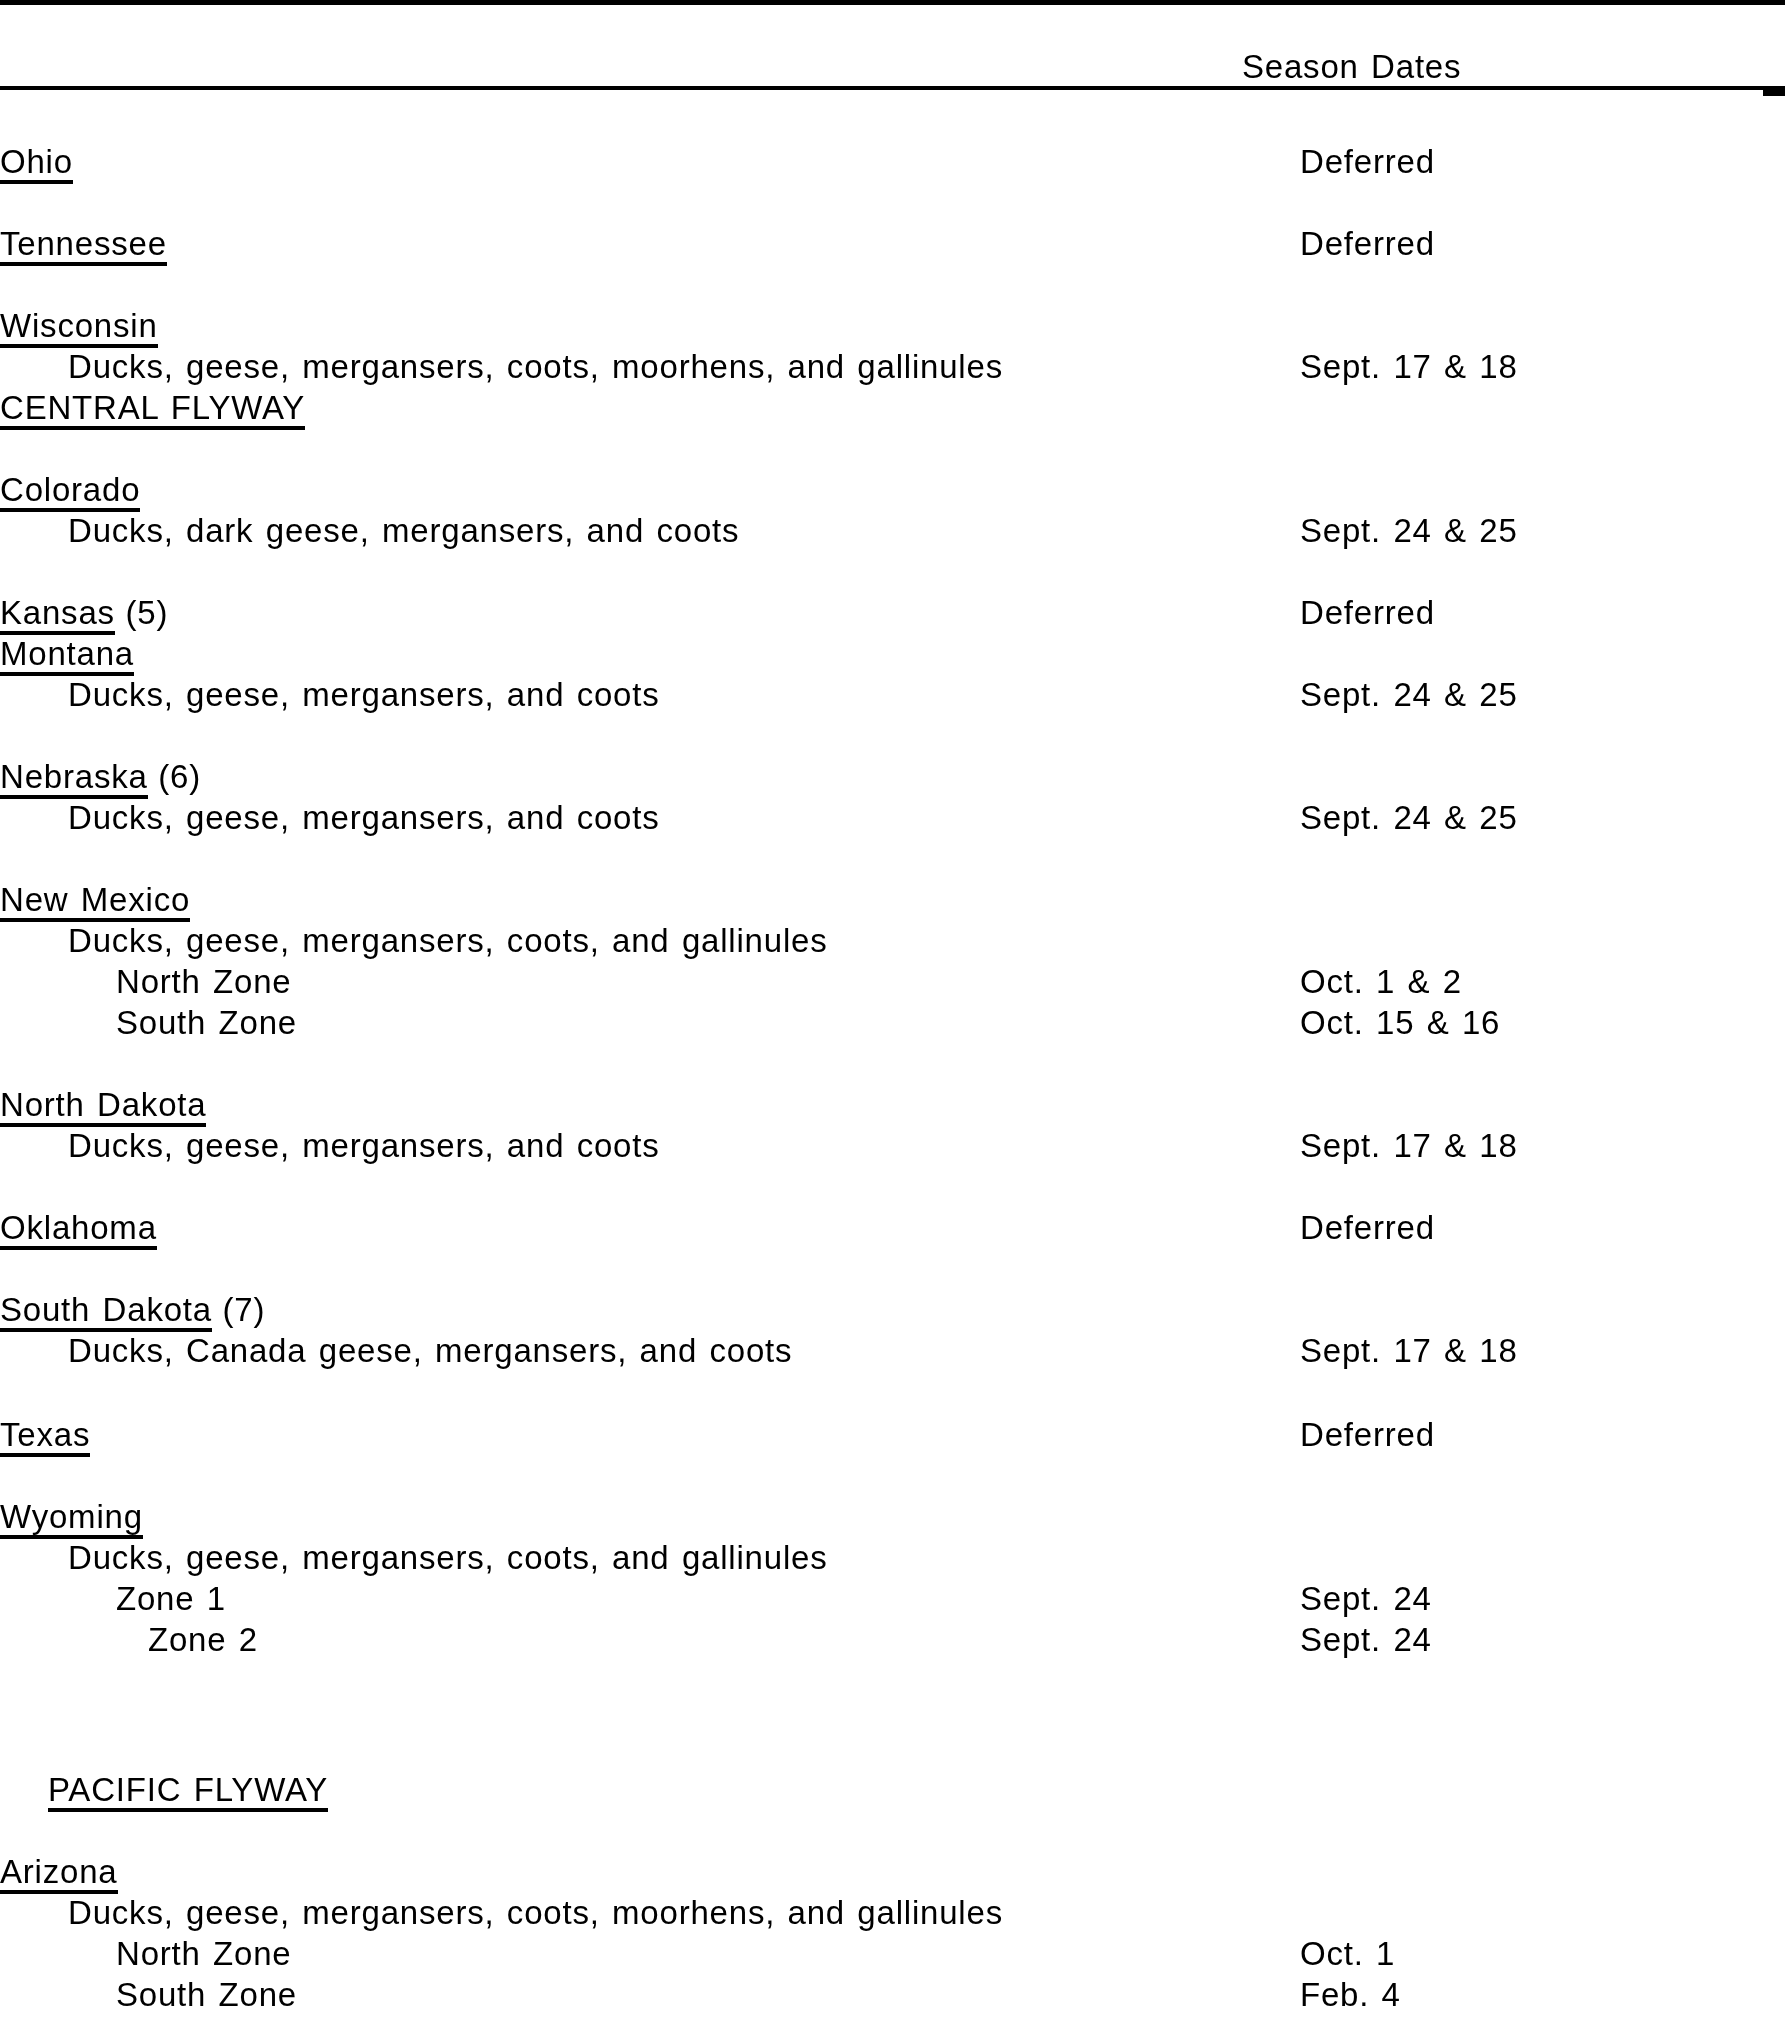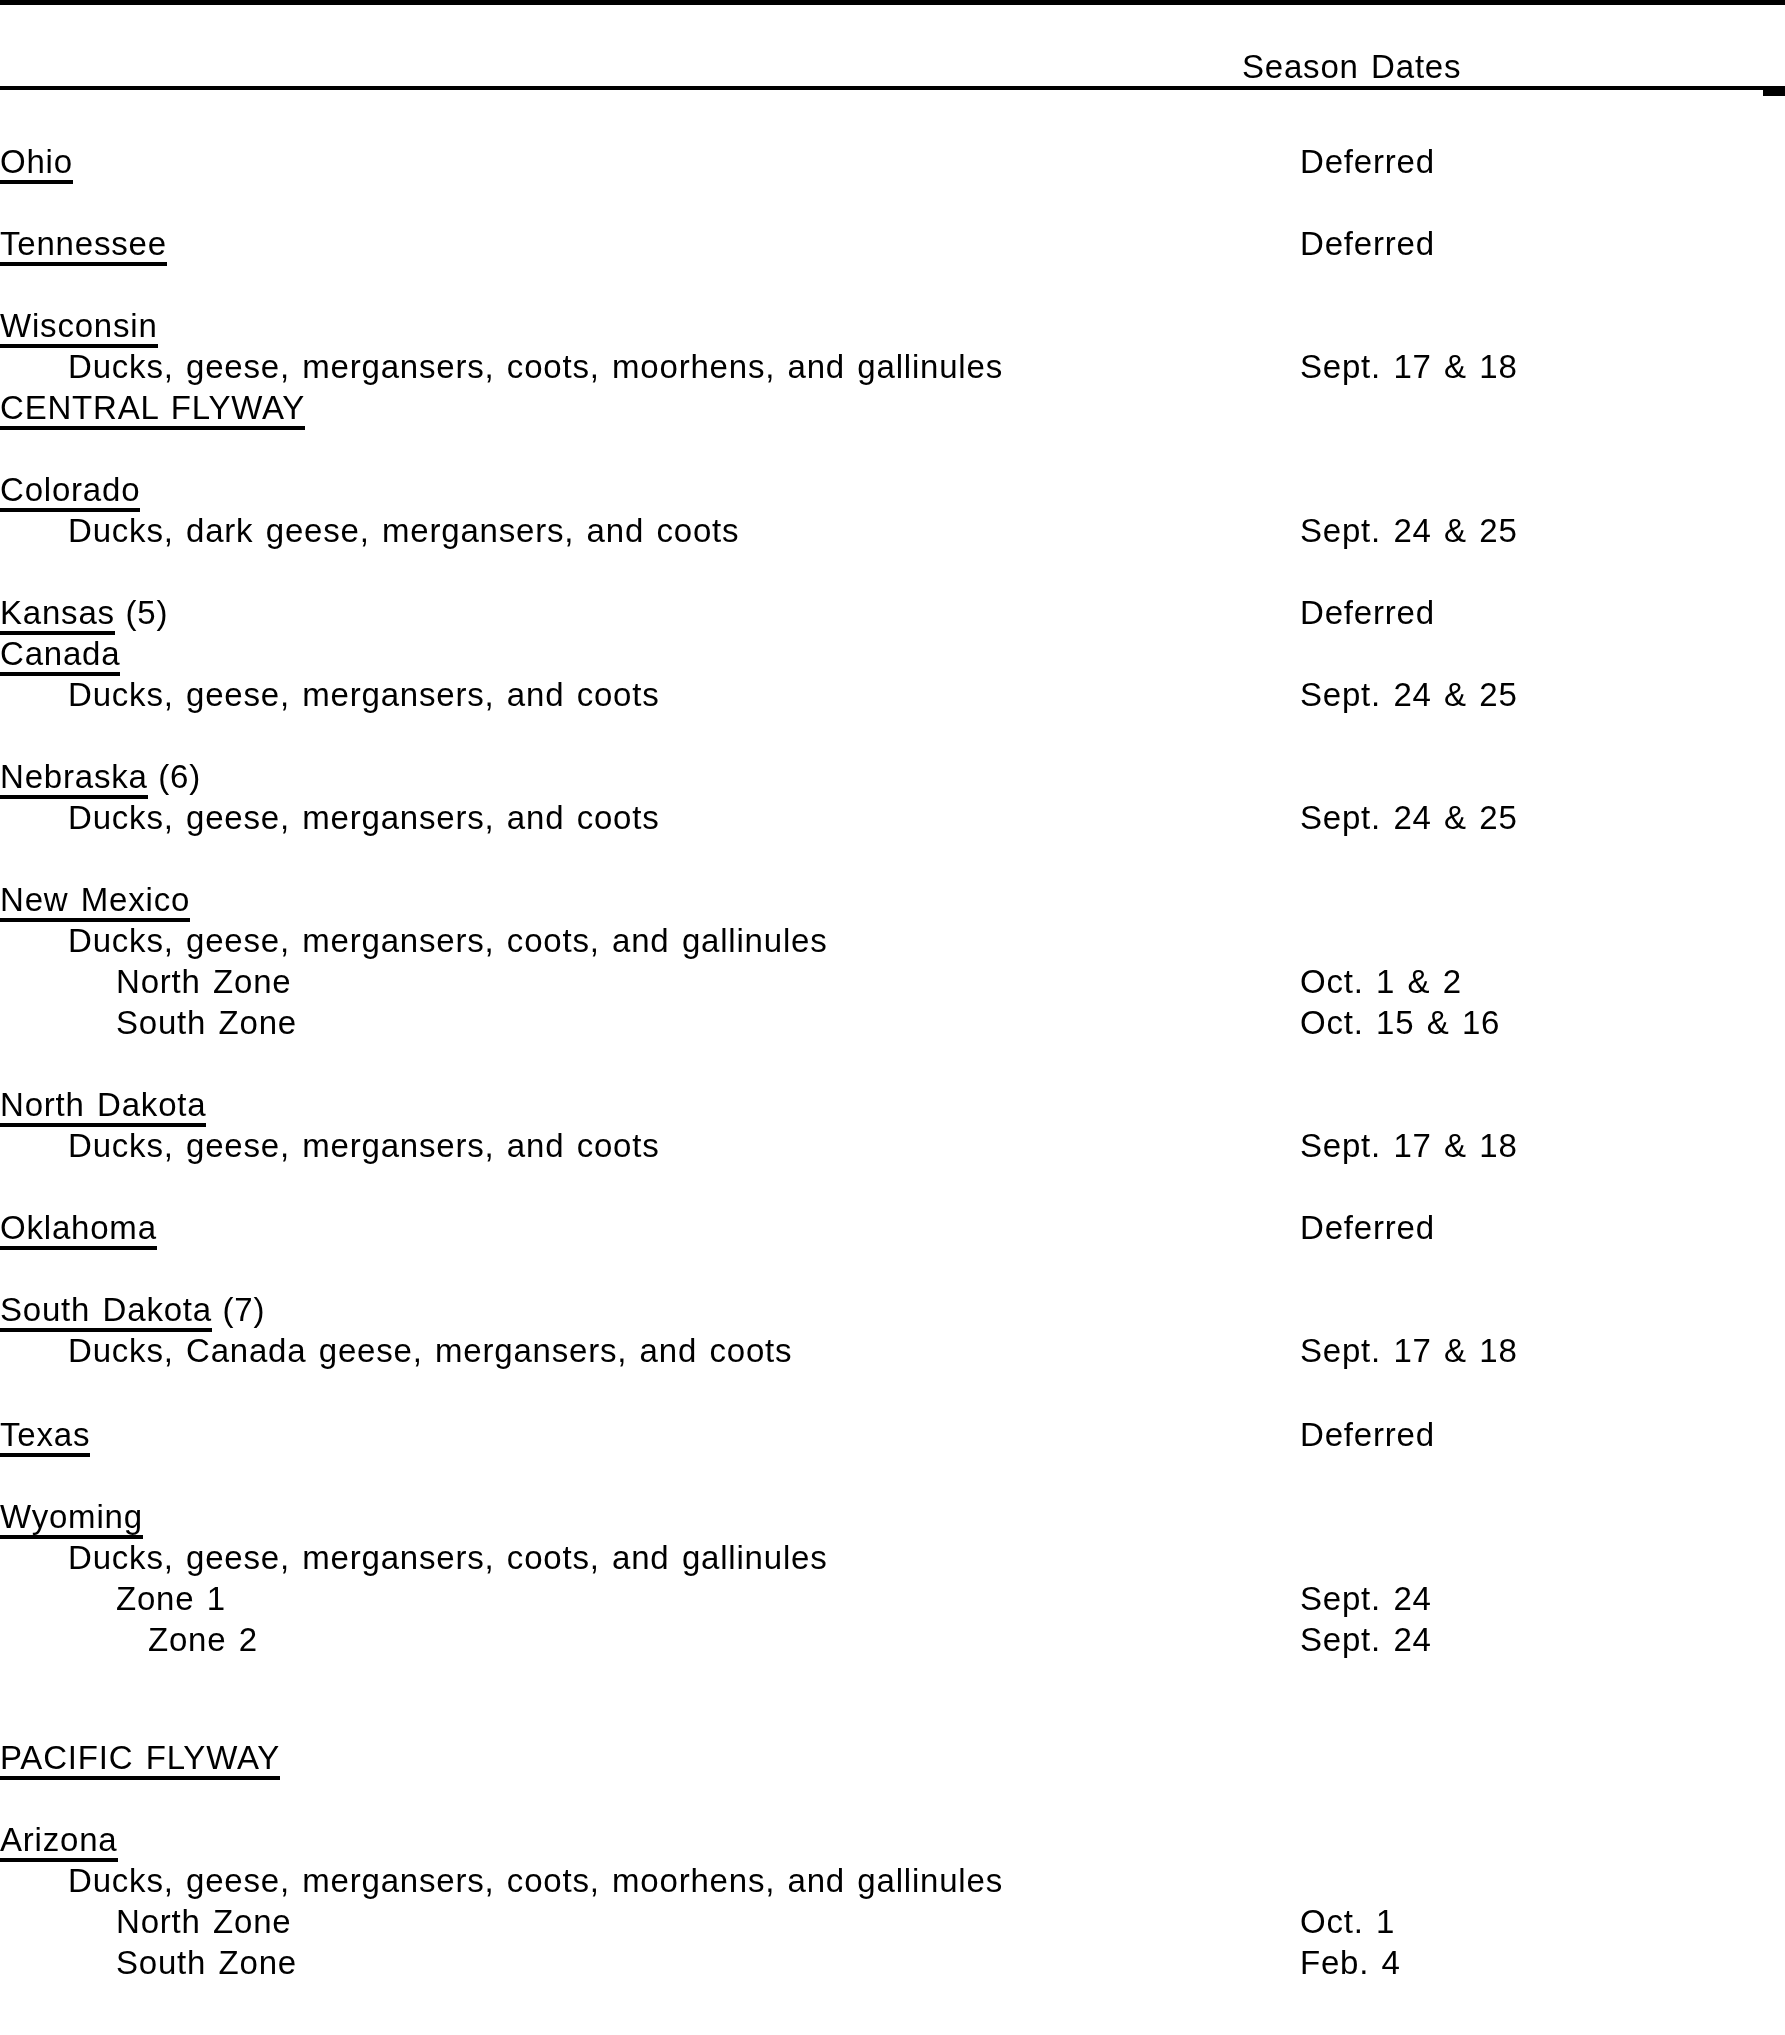--- a/index.html
+++ b/index.html
@@ -86,38 +86,38 @@
   <div class="head-rule-nub"></div>
   <div id="rows">
       <div class="row row--state" style="margin-top: 141px;"><span class="label underlined">Ohio</span><span class="date">Deferred</span></div>
       <div class="row row--state" style="margin-top: 41px;"><span class="label underlined">Tennessee</span><span class="date">Deferred</span></div>
       <div class="row row--state" style="margin-top: 41px;"><span class="label underlined">Wisconsin</span></div>
       <div class="row row--species" style="margin-top: 0px;"><span class="label">Ducks, geese, mergansers, coots, moorhens, and gallinules</span><span class="date">Sept. 17 &amp; 18</span></div>
       <div class="row row--flyway" style=""><span class="label underlined">CENTRAL FLYWAY</span></div>
       <div class="row row--state" style="margin-top: 41px;"><span class="label underlined">Colorado</span></div>
       <div class="row row--species" style="margin-top: 0px;"><span class="label">Ducks, dark geese, mergansers, and coots</span><span class="date">Sept. 24 &amp; 25</span></div>
       <div class="row row--state" style="margin-top: 41px;"><span class="label underlined">Kansas</span><span class="suffix">(5)</span><span class="date">Deferred</span></div>
-      <div class="row row--state" style="margin-top: 0px;"><span class="label underlined">Canada</span></div>
+      <div class="row row--state" style="margin-top: 0px;"><span class="label underlined">Montana</span></div>
       <div class="row row--species" style="margin-top: 0px;"><span class="label">Ducks, geese, mergansers, and coots</span><span class="date">Sept. 24 &amp; 25</span></div>
       <div class="row row--state" style="margin-top: 41px;"><span class="label underlined">Nebraska</span><span class="suffix">(6)</span></div>
       <div class="row row--species" style="margin-top: 0px;"><span class="label">Ducks, geese, mergansers, and coots</span><span class="date">Sept. 24 &amp; 25</span></div>
       <div class="row row--state" style="margin-top: 41px;"><span class="label underlined">New Mexico</span></div>
       <div class="row row--species" style="margin-top: 0px;"><span class="label">Ducks, geese, mergansers, coots, and gallinules</span></div>
       <div class="row row--zone" style="margin-top: 0px;"><span class="label">North Zone</span><span class="date">Oct. 1 &amp; 2</span></div>
       <div class="row row--zone" style="margin-top: 0px;"><span class="label">South Zone</span><span class="date">Oct. 15 &amp; 16</span></div>
       <div class="row row--state" style="margin-top: 41px;"><span class="label underlined">North Dakota</span></div>
       <div class="row row--species" style="margin-top: 0px;"><span class="label">Ducks, geese, mergansers, and coots</span><span class="date">Sept. 17 &amp; 18</span></div>
       <div class="row row--state" style="margin-top: 41px;"><span class="label underlined">Oklahoma</span><span class="date">Deferred</span></div>
       <div class="row row--state" style="margin-top: 41px;"><span class="label underlined">South Dakota</span><span class="suffix">(7)</span></div>
       <div class="row row--species" style="margin-top: 0px;"><span class="label">Ducks, Canada geese, mergansers, and coots</span><span class="date">Sept. 17 &amp; 18</span></div>
       <div class="row row--state" style="margin-top: 43px;"><span class="label underlined">Texas</span><span class="date">Deferred</span></div>
       <div class="row row--state" style="margin-top: 41px;"><span class="label underlined">Wyoming</span></div>
       <div class="row row--species" style="margin-top: 0px;"><span class="label">Ducks, geese, mergansers, coots, and gallinules</span></div>
       <div class="row row--zone" style="margin-top: 0px;"><span class="label">Zone 1</span><span class="date">Sept. 24</span></div>
       <div class="row row--zone" style="margin-top: 0px; padding-left: 32px;"><span class="label">Zone 2</span><span class="date">Sept. 24</span></div>
-      <div class="row row--flyway" style="margin-top: 77px;"><span class="label underlined">PACIFIC FLYWAY</span></div>
+      <div class="row row--flyway" style="margin-top: 109px; padding-left: 48px;"><span class="label underlined">PACIFIC FLYWAY</span></div>
       <div class="row row--state" style="margin-top: 41px;"><span class="label underlined">Arizona</span></div>
       <div class="row row--species" style="margin-top: 0px;"><span class="label">Ducks, geese, mergansers, coots, moorhens, and gallinules</span></div>
       <div class="row row--zone" style="margin-top: 0px;"><span class="label">North Zone</span><span class="date">Oct. 1</span></div>
       <div class="row row--zone" style="margin-top: 0px;"><span class="label">South Zone</span><span class="date">Feb. 4</span></div>
     </div>
 </div>
 
 
 </body></html>

